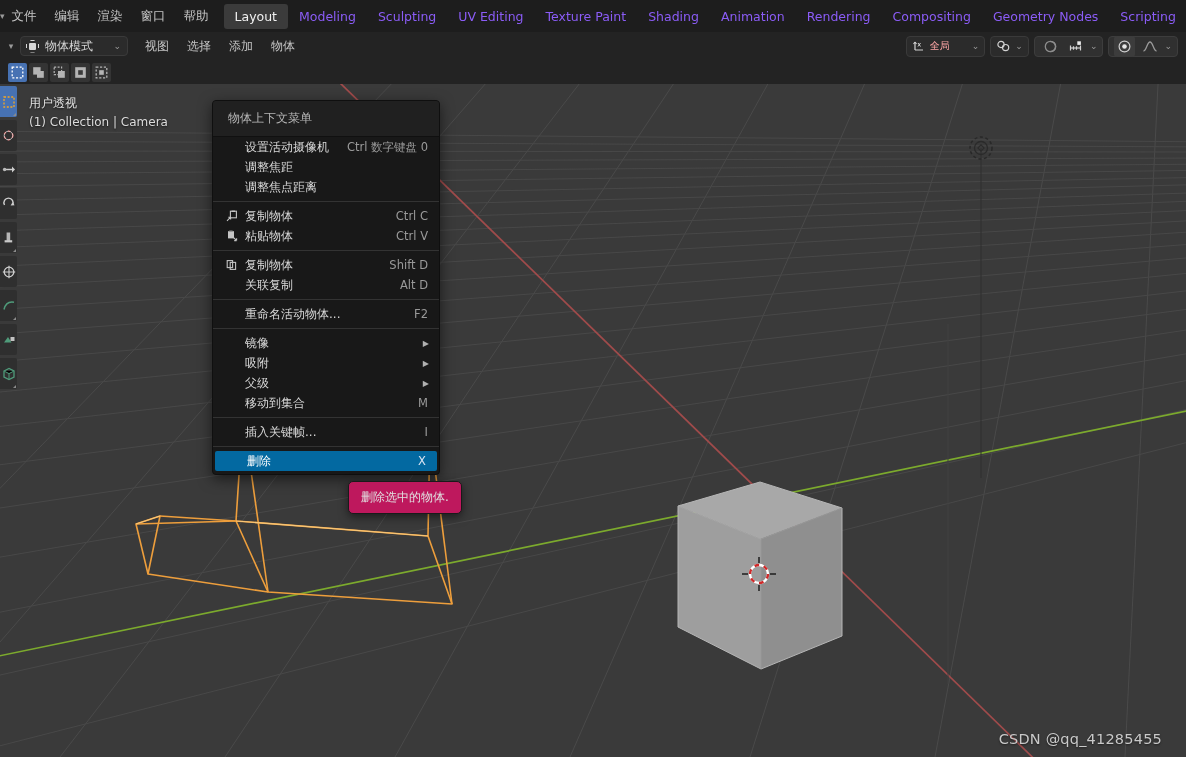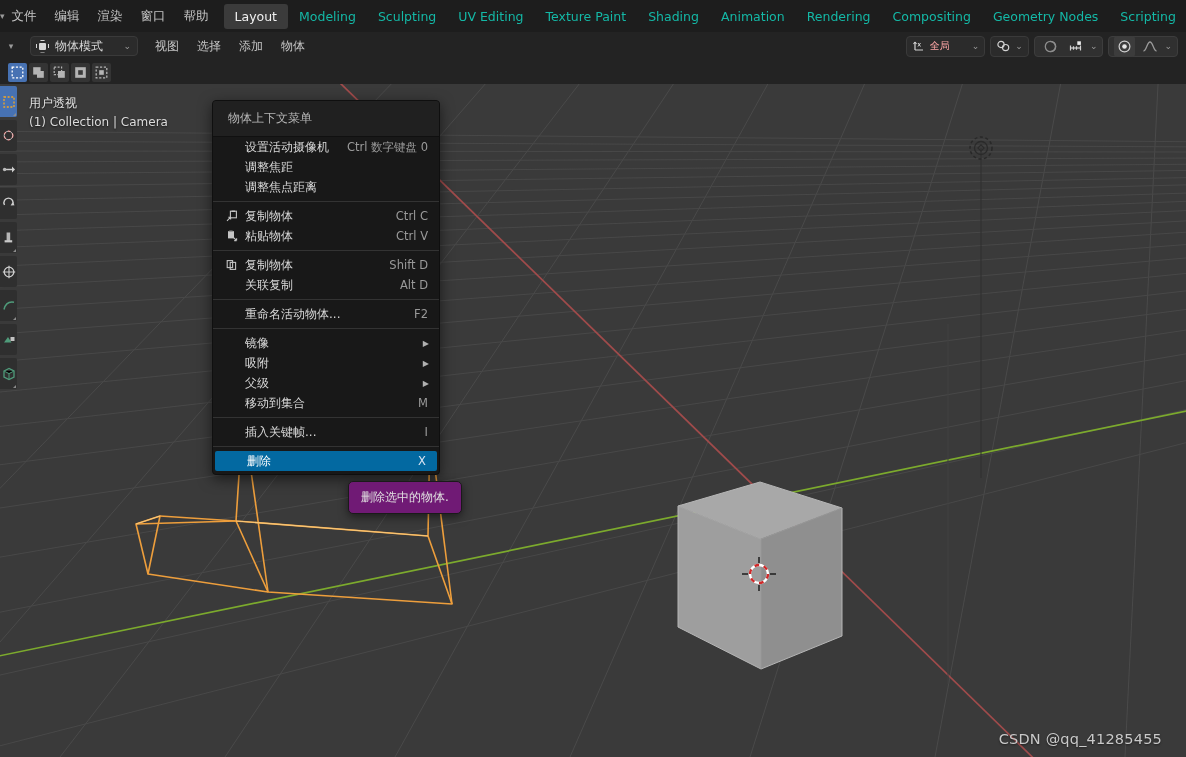--- a/index.html
+++ b/index.html
@@ -19,34 +19,34 @@
   .tb-collapse {
     width: 18px; height: 32px; display: flex; align-items: center; justify-content: center;
     color: #9a9a9a; font-size: 9px;
   }
   .appmenus { display: flex; align-items: center; gap: 0px; margin-left: -2px; }
   .appmenu {
     font-size: 12.5px; color: #c5c5c5; padding: 4px 9px; white-space: nowrap;
   }
   .wstabs { display: flex; align-items: center; margin-left: 6px; }
   .wstab {
-    font-size: 12.5px; color: #14b8a6; padding: 5px 11px; border-radius: 3px; white-space: nowrap;
+    font-size: 12.5px; color: #8b5cf6; padding: 5px 11px; border-radius: 3px; white-space: nowrap;
   }
   .wstab.active { background: #3b3b3b; color: #f1f1f1; }
 
   
   .vheader {
     position: absolute; top: 32px; left: 0; width: 1186px; height: 28px;
     background: #232323; display: flex; align-items: center; padding: 0 4px;
   }
   .vh-chevron { color: #9a9a9a; font-size: 9px; width: 14px; text-align: center; }
   .mode-select {
     display: flex; align-items: center; gap: 6px;
     background: #2b2b2b; border: 1px solid #3a3a3a; border-radius: 4px;
-    height: 20px; padding: 0 6px 0 5px; margin-left: 12px; min-width: 108px;
+    height: 20px; padding: 0 6px 0 5px; margin-left: 2px; min-width: 108px;
   }
   .mode-icon {
     width: 13px; height: 13px; position: relative;
   }
   .mode-icon::before {
     content: ""; position: absolute; inset: 0;
     border: 1.5px solid #d6d6d6; border-radius: 1px;
     clip-path: polygon(0 0,34% 0,34% 14%,14% 14%,14% 34%,0 34%,
                        0 66%,14% 66%,14% 86%,34% 86%,34% 100%,0 100%,
                        100% 100%,66% 100%,66% 86%,86% 86%,86% 66%,100% 66%,
@@ -142,21 +142,21 @@
   .ctx-item .lbl { flex: 1; padding-left: 4px; white-space: nowrap; }
   .ctx-item .sc { color: #9a9a9a; font-size: 11.5px; white-space: nowrap; padding-right: 3px; }
   .ctx-item .arrow { color: #b0b0b0; font-size: 8px; padding-right: 2px; }
   .ctx-item.hl { background: #0369a1; margin: 0 2px; border-radius: 2px; }
   .ctx-item.hl .lbl { color: #ffffff; }
   .ctx-item.hl .sc { color: #d8e3f2; }
 
   
   .tooltip {
     position: absolute; left: 348px; top: 481px;
-    background: #701a75; border: 1px solid #1a1a1a; border-radius: 5px;
+    background: #be185d; border: 1px solid #1a1a1a; border-radius: 5px;
     padding: 7px 12px; font-size: 12px; color: #e0e0e0;
     box-shadow: 0 3px 10px rgba(0,0,0,.5);
   }
 </style>
 </head>
 <body>
 
 <div id="app">
 
   <div class="topbar">

